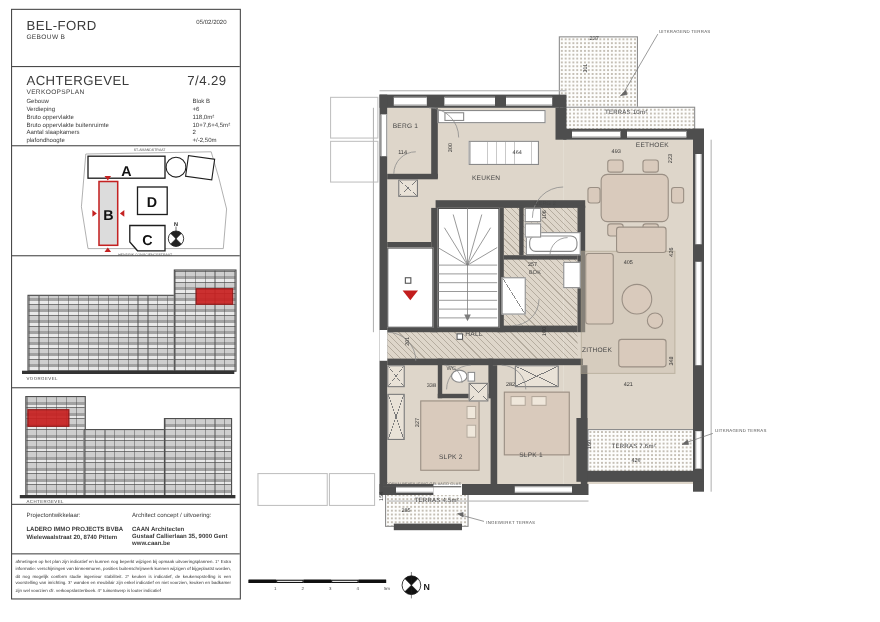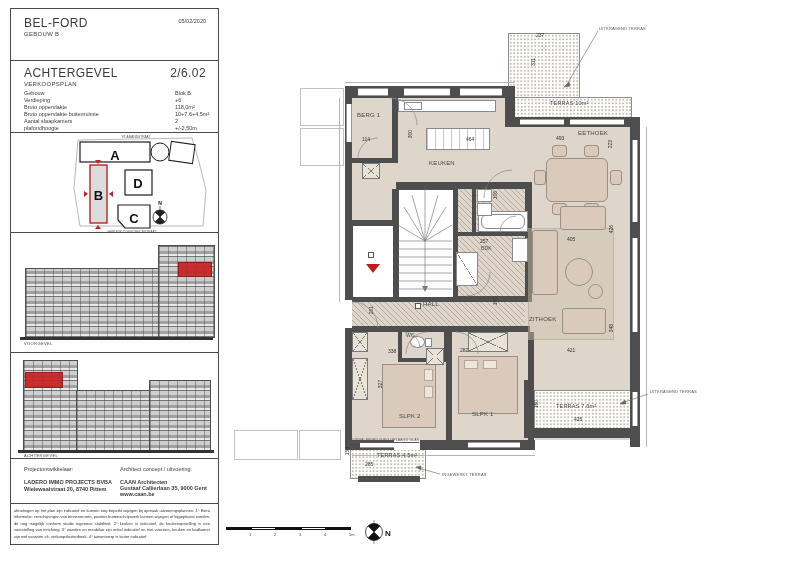--- a/index.html
+++ b/index.html
@@ -55,21 +55,21 @@
   <div class="divl" style="top:352px"></div>
   <div class="divl" style="top:458px"></div>
   <div class="divl" style="top:503px"></div>
 
   <div class="h1" style="left:24px;top:16px">BEL-FORD</div>
   <div class="h2" style="left:24px;top:31px">GEBOUW B</div>
   <div class="small" style="left:158px;top:18px;width:48px;text-align:right">05/02/2020</div>
 
   <div class="h1" style="left:24px;top:66px">ACHTERGEVEL</div>
   <div class="h2" style="left:24px;top:81px">VERKOOPSPLAN</div>
-  <div class="h1" style="left:140px;top:66px;width:66px;text-align:right">2/6.02</div>
+  <div class="h1" style="left:140px;top:66px;width:66px;text-align:right">7/4.29</div>
 
   <div class="small" style="left:24px;top:90px">Gebouw</div>
   <div class="small" style="left:175px;top:90px">Blok B</div>
   <div class="small" style="left:24px;top:97px">Verdieping</div>
   <div class="small" style="left:175px;top:97px">+6</div>
   <div class="small" style="left:24px;top:104px">Bruto oppervlakte</div>
   <div class="small" style="left:175px;top:104px">118,0m²</div>
   <div class="small" style="left:24px;top:111px">Bruto oppervlakte buitenruimte</div>
   <div class="small" style="left:175px;top:111px">10+7,6+4,5m²</div>
   <div class="small" style="left:24px;top:118px">Aantal slaapkamers</div>

